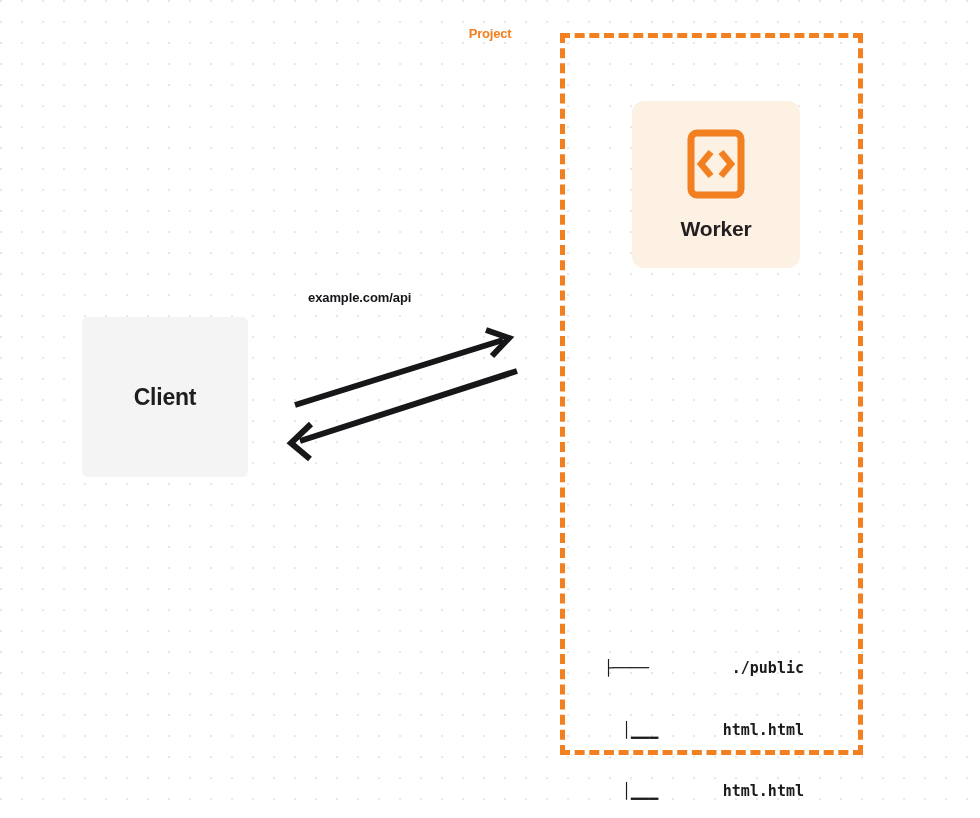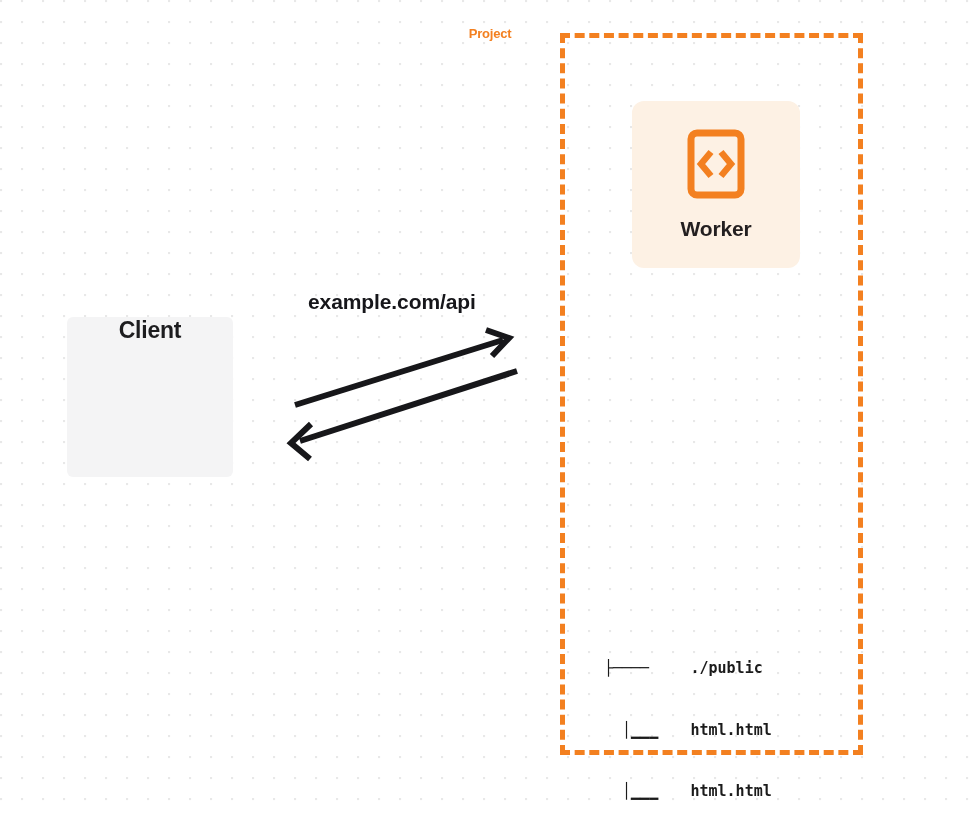--- a/index.html
+++ b/index.html
@@ -15,28 +15,28 @@
     background-image: radial-gradient(circle at 1px 1px, #e8e8e8 1.4px, transparent 1.6px);
     background-size: 21px 21px;
     background-position: 0px 0px;
     overflow: hidden;
     font-family: "Liberation Sans", sans-serif;
   }
 
   
   #client-node {
     position: absolute;
-    left: 67px;
+    left: 82px;
     top: 317px;
     width: 166px;
     height: 160px;
     background: #f4f4f5;
     border-radius: 6px;
     display: flex;
-    align-items: flex-start;
+    align-items: center;
     justify-content: center;
   }
   #client-label {
     font-size: 23px;
     font-weight: bold;
     color: #1d1d1f;
     letter-spacing: -0.2px;
   }
 
   
@@ -47,21 +47,21 @@
     width: 980px;
     height: 818px;
     pointer-events: none;
   }
 
   
   #request-label {
     position: absolute;
     left: 308px;
     top: 290px;
-    font-size: 21px;
+    font-size: 13px;
     font-weight: bold;
     color: #16161a;
     letter-spacing: -0.1px;
     white-space: nowrap;
   }
 
   
   #project-container {
     position: absolute;
     left: 560px;
@@ -133,21 +133,21 @@
   }
   .tree-row {
     display: flex;
     align-items: baseline;
   }
   .tree-branch {
     white-space: pre;
   }
   .tree-name {
     flex: 1;
-    text-align: center;
+    text-align: right;
     white-space: pre;
   }
 </style>
 </head>
 <body>
 
 <div id="canvas">
 
   <div id="client-node">
     <span id="client-label">Client</span>

